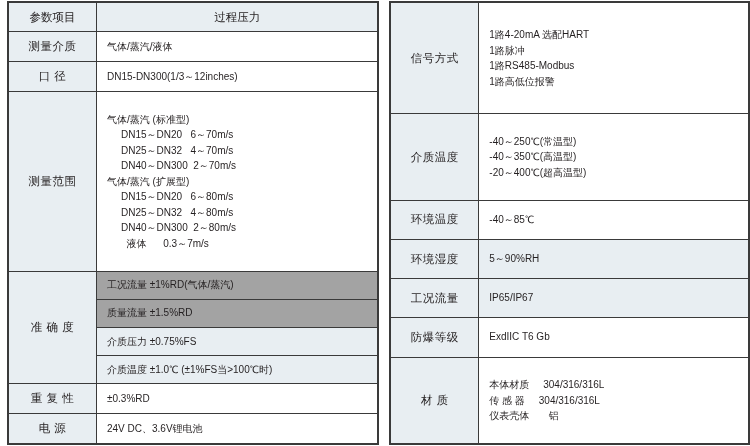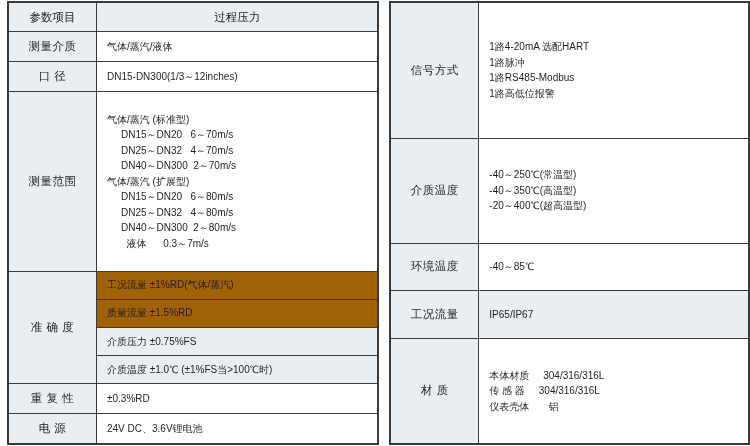--- a/index.html
+++ b/index.html
@@ -66,21 +66,21 @@
   }
   .hdr {
     text-align: center;
     font-size: 11.5px;
     padding: 4px 2px;
   }
   .shade {
     background: #e8eef2;
   }
   .white {
-    background: #a16207;
+    background: #a3a3a3;
   }
   .lines div {
     white-space: pre;
     line-height: 1.55;
   }
   .indent {
     padding-left: 14px;
   }
 </style>
 </head>
@@ -177,27 +177,35 @@
             <div>-20～400℃(超高温型)</div>
           </td>
         </tr>
 
 
         <tr>
           <td class="lbl shade">环境温度</td>
           <td class="val">-40～85℃</td>
         </tr>
 
+        <tr>
+          <td class="lbl shade">环境湿度</td>
+          <td class="val shade">5～90%RH</td>
+        </tr>
 
 
         <tr>
           <td class="lbl shade">工况流量</td>
           <td class="val shade">IP65/IP67</td>
         </tr>
 
+        <tr>
+          <td class="lbl shade">防爆等级</td>
+          <td class="val">ExdIIC T6 Gb</td>
+        </tr>
 
         <tr>
           <td class="lbl shade">材  质</td>
           <td class="val lines">
             <div>本体材质     304/316/316L</div>
             <div>传 感 器     304/316/316L</div>
             <div>仪表壳体       铝</div>
           </td>
         </tr>
       </tbody>

